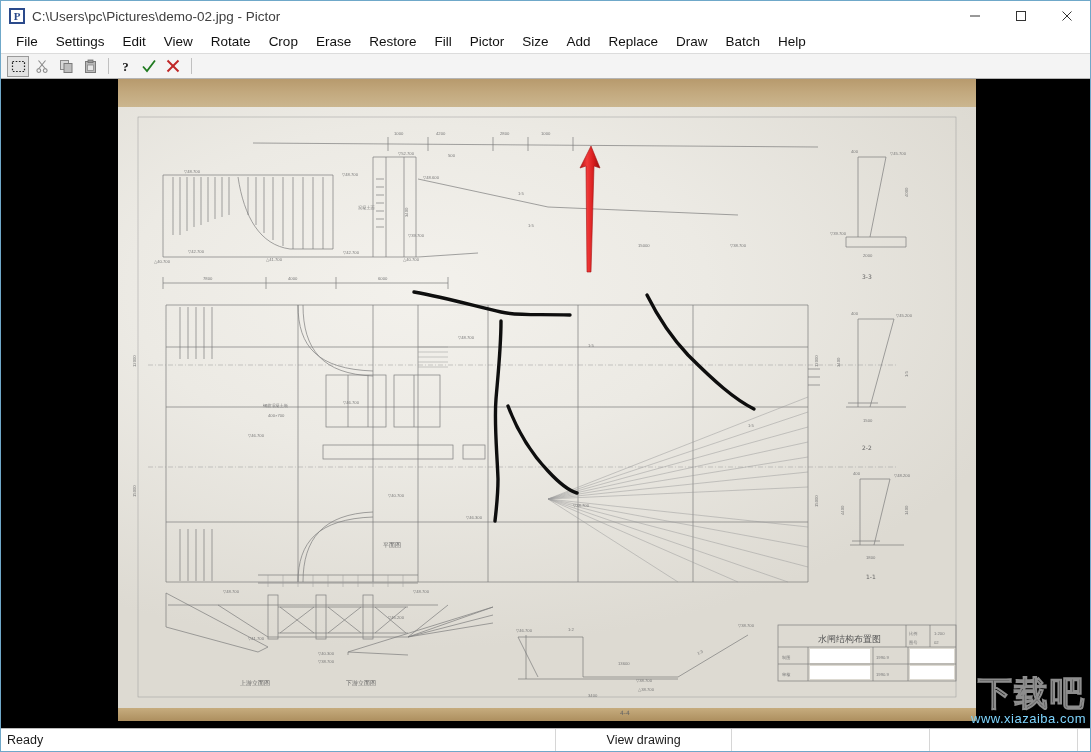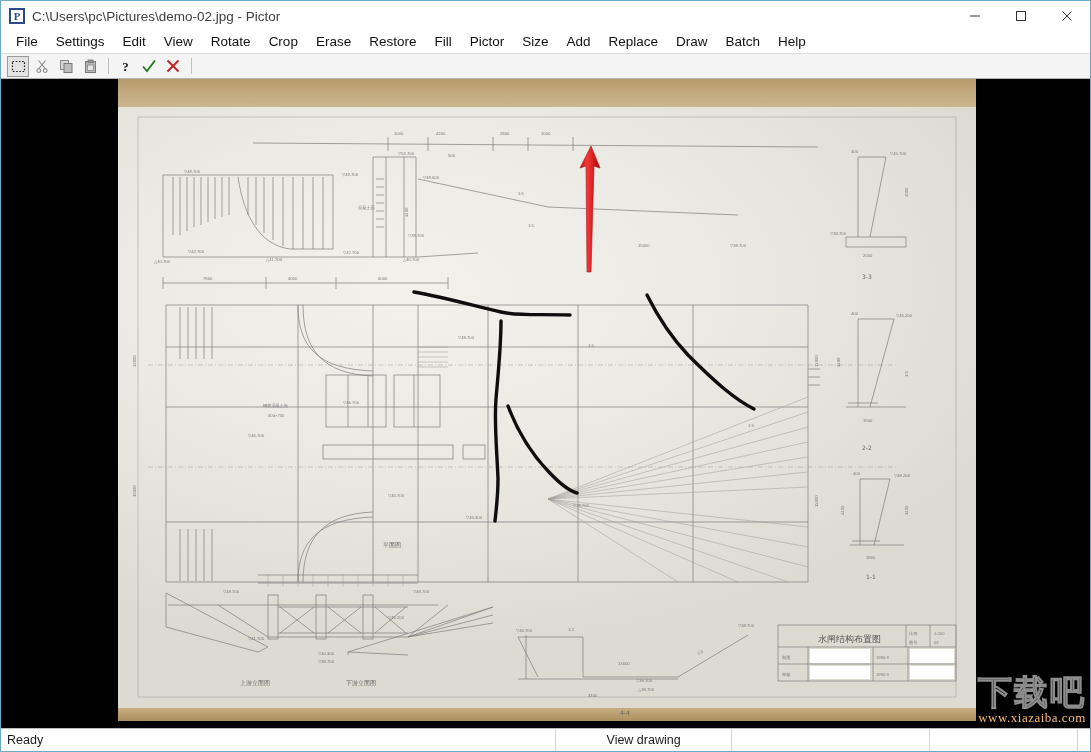--- a/index.html
+++ b/index.html
@@ -204,26 +204,25 @@
   #wm-cn {
     font-family: "DejaVu Sans", sans-serif;
     font-size: 34px;
     font-weight: bold;
     color: #111;
     letter-spacing: 2px;
     line-height: 34px;
     -webkit-text-stroke: 1px #8d8d8d;
   }
   #wm-url {
-    font-family: Liberation Serif, serif;
+    font-family: Liberation Sans, sans-serif;
     font-size: 13px;
-    color: #fdba74;
+    color: #7dd3fc;
     letter-spacing: 0.5px;
     margin-top: 1px;
-    text-align: center;
   }
 
   
   #status-bar {
     height: 22px;
     min-height: 22px;
     background: #ffffff;
     border-top: 1px solid #bcbcbc;
     display: flex;
     align-items: stretch;

